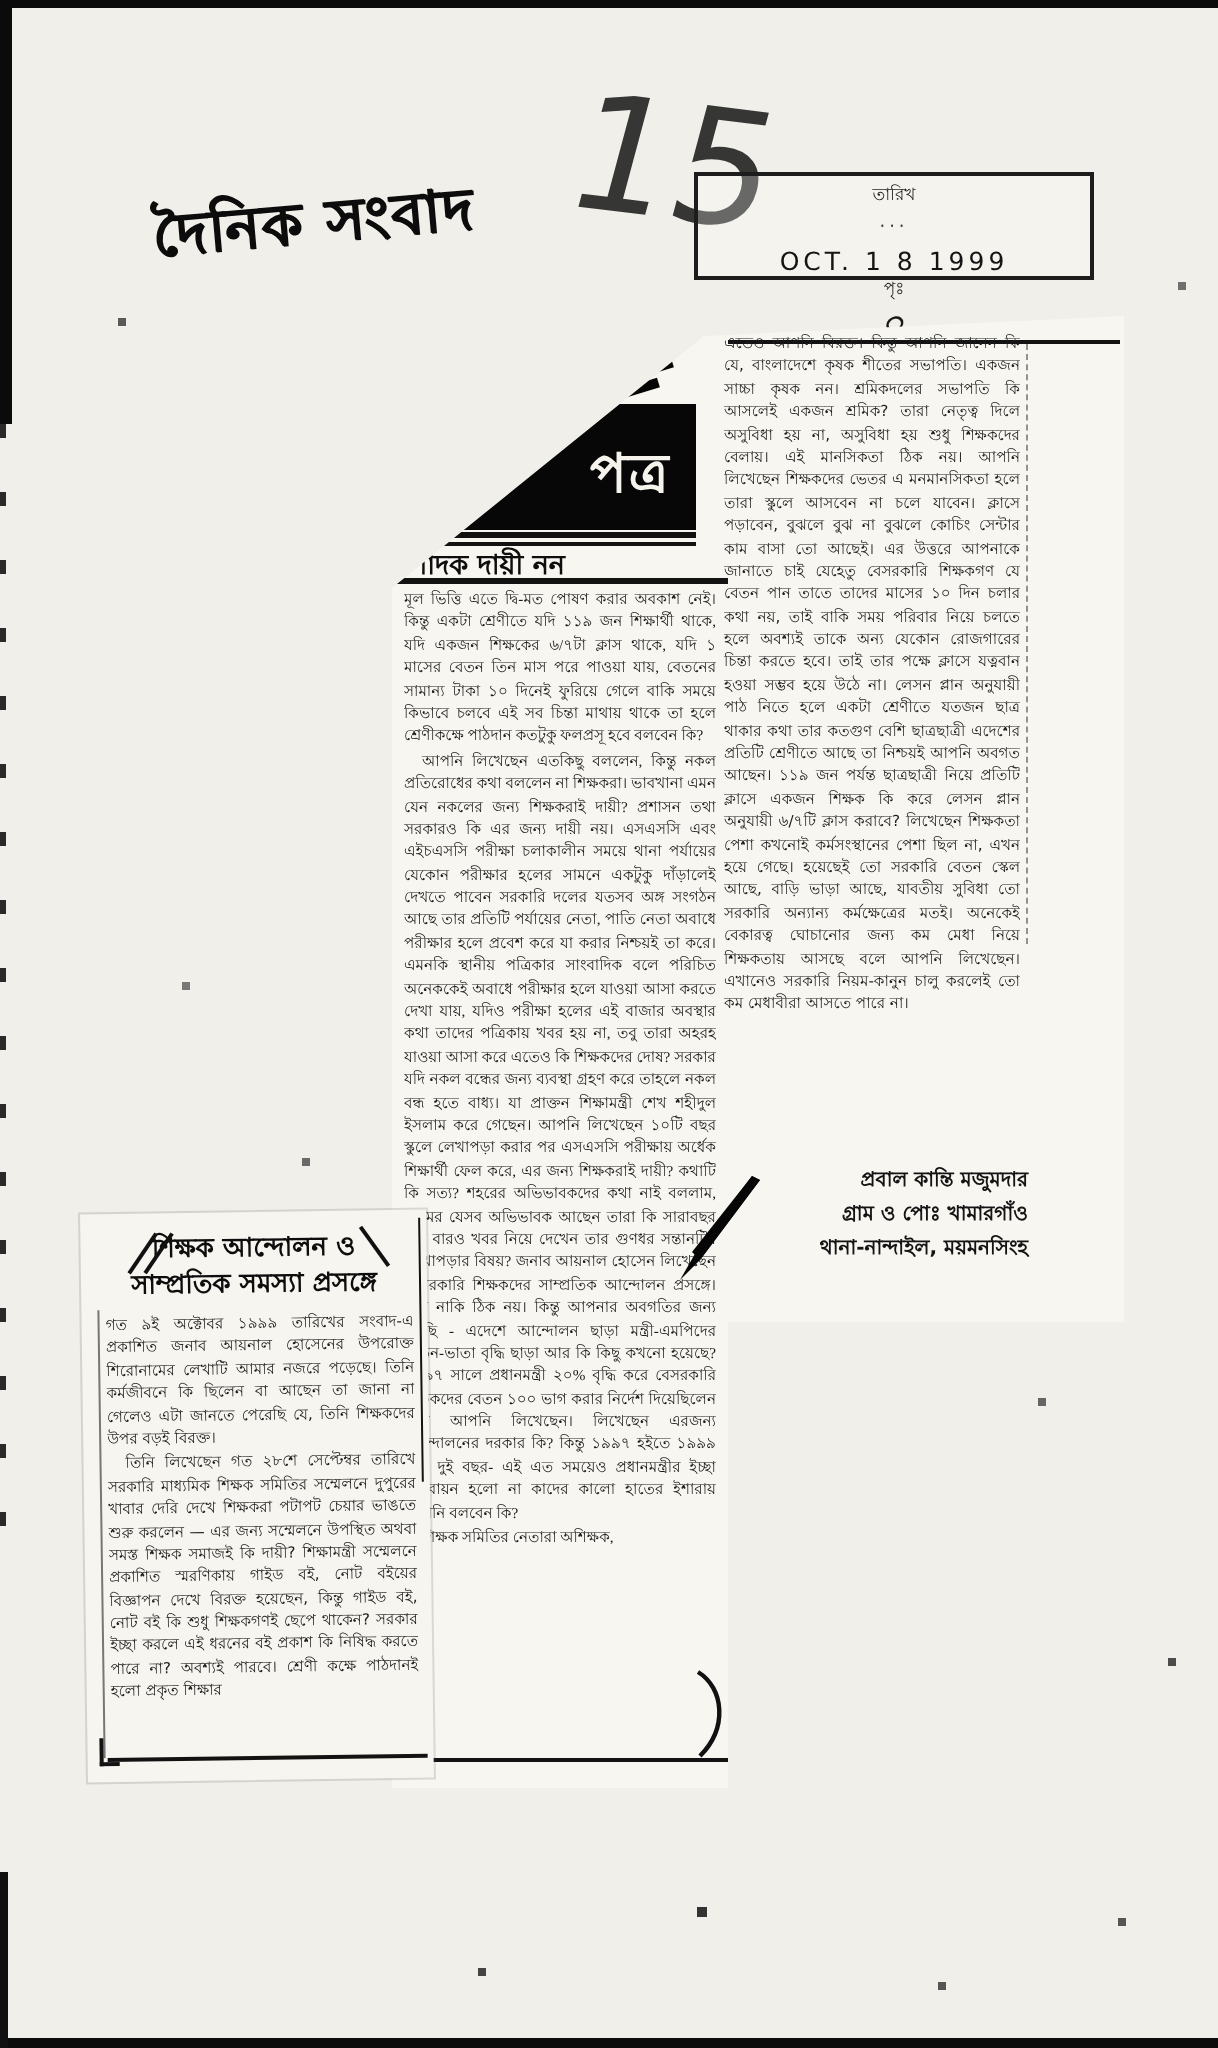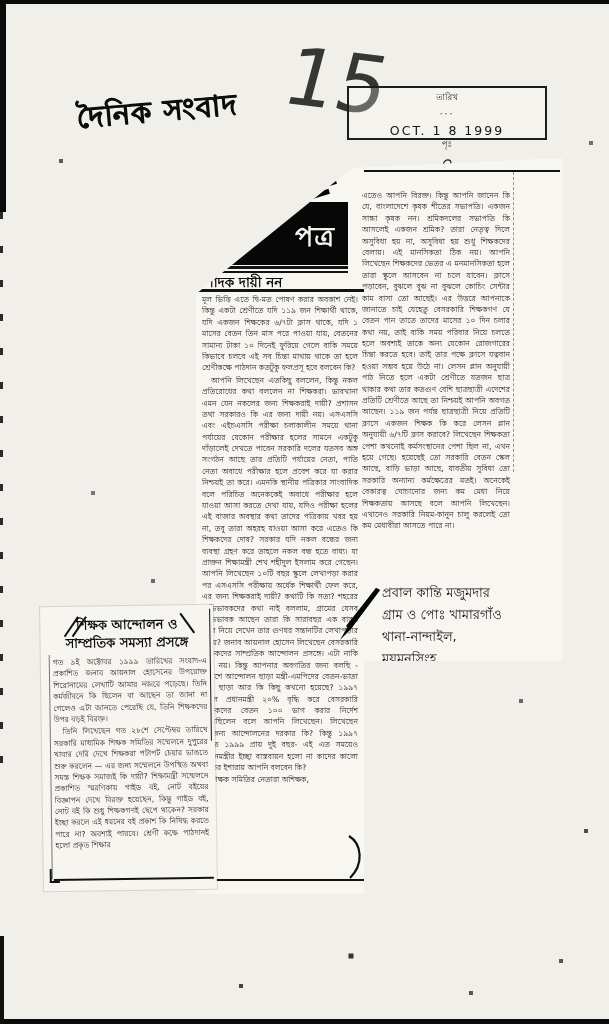--- a/index.html
+++ b/index.html
@@ -58,21 +58,21 @@
                  font-size:27px; font-weight:bold; letter-spacing:1px; }
   .rule { background:#121212; }
   .subtitle { left:2px; top:114px; width:152px; font-size:13.5px; font-weight:bold;
               color:#0e0e0e; white-space:nowrap; }
   .newscol {
     overflow:hidden; font-size:7.6px; line-height:1.5; text-align:justify;
     color:#1c1c1c; word-break:break-word;
   }
   .newscol p { margin:0 0 1px 0; text-indent:9px; }
   .newscol p:first-child { text-indent:0; }
-  .sig { text-align:left; font-weight:normal; font-size:13px; line-height:1.7; color:#141414; }
+  .sig { text-align:right; font-weight:bold; font-size:10px; line-height:1.7; color:#141414; }
   .dash-frag { background:#0a0a0a; }
 
   
   .left-clip {
     left:42px; top:606px; width:173px; height:284px;
     background:#f7f5f0; transform:rotate(-0.8deg);
     outline:1px solid rgba(90,85,70,0.18);
   }
   .lc-headline { margin-top:10px; text-align:center; font-weight:bold;
                  font-size:13px; line-height:1.35; color:#0d0d0d; white-space:nowrap; }
@@ -123,35 +123,35 @@
 
     <div class="abs banner">
       <span class="banner-text">পত্র</span>
     </div>
 
     <div class="abs rule" style="left:4px; top:108px; width:148px; height:3px;"></div>
     <div class="abs rule" style="left:4px; top:113px; width:148px; height:1.5px;"></div>
     <div class="abs subtitle">ম্পাদক দায়ী নন</div>
     <div class="abs rule" style="left:0; top:131px; width:168px; height:2.5px;"></div>
 
-    <div class="abs newscol" style="left:6px; top:136px; width:156px; height:582px;">
+    <div class="abs newscol" style="left:6px; top:136px; width:156px; height:582px;font-family:Liberation Serif, serif;">
         <p>মূল ভিত্তি এতে দ্বি-মত পোষণ করার অবকাশ নেই। কিন্তু একটা শ্রেণীতে যদি ১১৯ জন শিক্ষার্থী থাকে, যদি একজন শিক্ষকের ৬/৭টা ক্লাস থাকে, যদি ১ মাসের বেতন তিন মাস পরে পাওয়া যায়, বেতনের সামান্য টাকা ১০ দিনেই ফুরিয়ে গেলে বাকি সময়ে কিভাবে চলবে এই সব চিন্তা মাথায় থাকে তা হলে শ্রেণীকক্ষে পাঠদান কতটুকু ফলপ্রসূ হবে বলবেন কি?</p>
         <p>আপনি লিখেছেন এতকিছু বললেন, কিন্তু নকল প্রতিরোধের কথা বললেন না শিক্ষকরা। ভাবখানা এমন যেন নকলের জন্য শিক্ষকরাই দায়ী? প্রশাসন তথা সরকারও কি এর জন্য দায়ী নয়। এসএসসি এবং এইচএসসি পরীক্ষা চলাকালীন সময়ে থানা পর্যায়ের যেকোন পরীক্ষার হলের সামনে একটুকু দাঁড়ালেই দেখতে পাবেন সরকারি দলের যতসব অঙ্গ সংগঠন আছে তার প্রতিটি পর্যায়ের নেতা, পাতি নেতা অবাধে পরীক্ষার হলে প্রবেশ করে যা করার নিশ্চয়ই তা করে। এমনকি স্থানীয় পত্রিকার সাংবাদিক বলে পরিচিত অনেককেই অবাধে পরীক্ষার হলে যাওয়া আসা করতে দেখা যায়, যদিও পরীক্ষা হলের এই বাজার অবস্থার কথা তাদের পত্রিকায় খবর হয় না, তবু তারা অহরহ যাওয়া আসা করে এতেও কি শিক্ষকদের দোষ? সরকার যদি নকল বন্ধের জন্য ব্যবস্থা গ্রহণ করে তাহলে নকল বন্ধ হতে বাধ্য। যা প্রাক্তন শিক্ষামন্ত্রী শেখ শহীদুল ইসলাম করে গেছেন। আপনি লিখেছেন ১০টি বছর স্কুলে লেখাপড়া করার পর এসএসসি পরীক্ষায় অর্ধেক শিক্ষার্থী ফেল করে, এর জন্য শিক্ষকরাই দায়ী? কথাটি কি সত্য? শহরের অভিভাবকদের কথা নাই বললাম, গ্রামের যেসব অভিভাবক আছেন তারা কি সারাবছর এক বারও খবর নিয়ে দেখেন তার গুণধর সন্তানটির লেখাপড়ার বিষয়? জনাব আয়নাল হোসেন লিখেছেন বেসরকারি শিক্ষকদের সাম্প্রতিক আন্দোলন প্রসঙ্গে। এটা নাকি ঠিক নয়। কিন্তু আপনার অবগতির জন্য বলছি - এদেশে আন্দোলন ছাড়া মন্ত্রী-এমপিদের বেতন-ভাতা বৃদ্ধি ছাড়া আর কি কিছু কখনো হয়েছে? ১৯৯৭ সালে প্রধানমন্ত্রী ২০% বৃদ্ধি করে বেসরকারি শিক্ষকদের বেতন ১০০ ভাগ করার নির্দেশ দিয়েছিলেন বলে আপনি লিখেছেন। লিখেছেন এরজন্য আন্দোলনের দরকার কি? কিন্তু ১৯৯৭ হইতে ১৯৯৯ প্রায় দুই বছর- এই এত সময়েও প্রধানমন্ত্রীর ইচ্ছা বাস্তবায়ন হলো না কাদের কালো হাতের ইশারায় আপনি বলবেন কি?</p>
         <p>শিক্ষক সমিতির নেতারা অশিক্ষক,</p>
       </div>
     <div class="abs rule" style="left:0; top:721px; width:170px; height:2px;"></div>
     <svg class="abs" style="left:150px; top:676px;" width="20" height="46" viewBox="0 0 20 46">
       <path d="M3,2 C16,10 18,30 4,44" stroke="#111" stroke-width="2.2" fill="none"></path>
     </svg>
 
     <div class="abs dash-frag" style="left:152px; top:3px; width:24px; height:4px;"></div>
     <div class="abs dash-frag" style="left:182px; top:4px; width:14px; height:4px;"></div>
     <div class="abs rule" style="left:168px; top:12px; width:196px; height:2px;"></div>
 
-    <div class="abs newscol" style="left:166px; top:32px; width:148px; height:404px;">
+    <div class="abs newscol" style="left:166px; top:8px; width:148px; height:404px;">
         <p>এতেও আপনি বিরক্ত। কিন্তু আপনি জানেন কি যে, বাংলাদেশে কৃষক শীতের সভাপতি। একজন সাচ্চা কৃষক নন। শ্রমিকদলের সভাপতি কি আসলেই একজন শ্রমিক? তারা নেতৃত্ব দিলে অসুবিধা হয় না, অসুবিধা হয় শুধু শিক্ষকদের বেলায়। এই মানসিকতা ঠিক নয়। আপনি লিখেছেন শিক্ষকদের ভেতর এ মনমানসিকতা হলে তারা স্কুলে আসবেন না চলে যাবেন। ক্লাসে পড়াবেন, বুঝলে বুঝ না বুঝলে কোচিং সেন্টার কাম বাসা তো আছেই। এর উত্তরে আপনাকে জানাতে চাই যেহেতু বেসরকারি শিক্ষকগণ যে বেতন পান তাতে তাদের মাসের ১০ দিন চলার কথা নয়, তাই বাকি সময় পরিবার নিয়ে চলতে হলে অবশ্যই তাকে অন্য যেকোন রোজগারের চিন্তা করতে হবে। তাই তার পক্ষে ক্লাসে যত্নবান হওয়া সম্ভব হয়ে উঠে না। লেসন প্লান অনুযায়ী পাঠ নিতে হলে একটা শ্রেণীতে যতজন ছাত্র থাকার কথা তার কতগুণ বেশি ছাত্রছাত্রী এদেশের প্রতিটি শ্রেণীতে আছে তা নিশ্চয়ই আপনি অবগত আছেন। ১১৯ জন পর্যন্ত ছাত্রছাত্রী নিয়ে প্রতিটি ক্লাসে একজন শিক্ষক কি করে লেসন প্লান অনুযায়ী ৬/৭টি ক্লাস করাবে? লিখেছেন শিক্ষকতা পেশা কখনোই কর্মসংস্থানের পেশা ছিল না, এখন হয়ে গেছে। হয়েছেই তো সরকারি বেতন স্কেল আছে, বাড়ি ভাড়া আছে, যাবতীয় সুবিধা তো সরকারি অন্যান্য কর্মক্ষেত্রের মতই। অনেকেই বেকারত্ব ঘোচানোর জন্য কম মেধা নিয়ে শিক্ষকতায় আসছে বলে আপনি লিখেছেন। এখানেও সরকারি নিয়ম-কানুন চালু করলেই তো কম মেধাবীরা আসতে পারে না।</p>
       </div>
     <div class="abs" style="left:317px; top:14px; height:300px; border-right:1px dashed rgba(25,25,25,0.45);"></div>
 
     <div class="abs sig" style="left:186px; top:424px; width:132px;">
       <div>প্রবাল কান্তি মজুমদার</div>
       <div>গ্রাম ও পোঃ খামারগাঁও</div>
       <div>থানা-নান্দাইল, ময়মনসিংহ</div>
     </div>
   </div>

